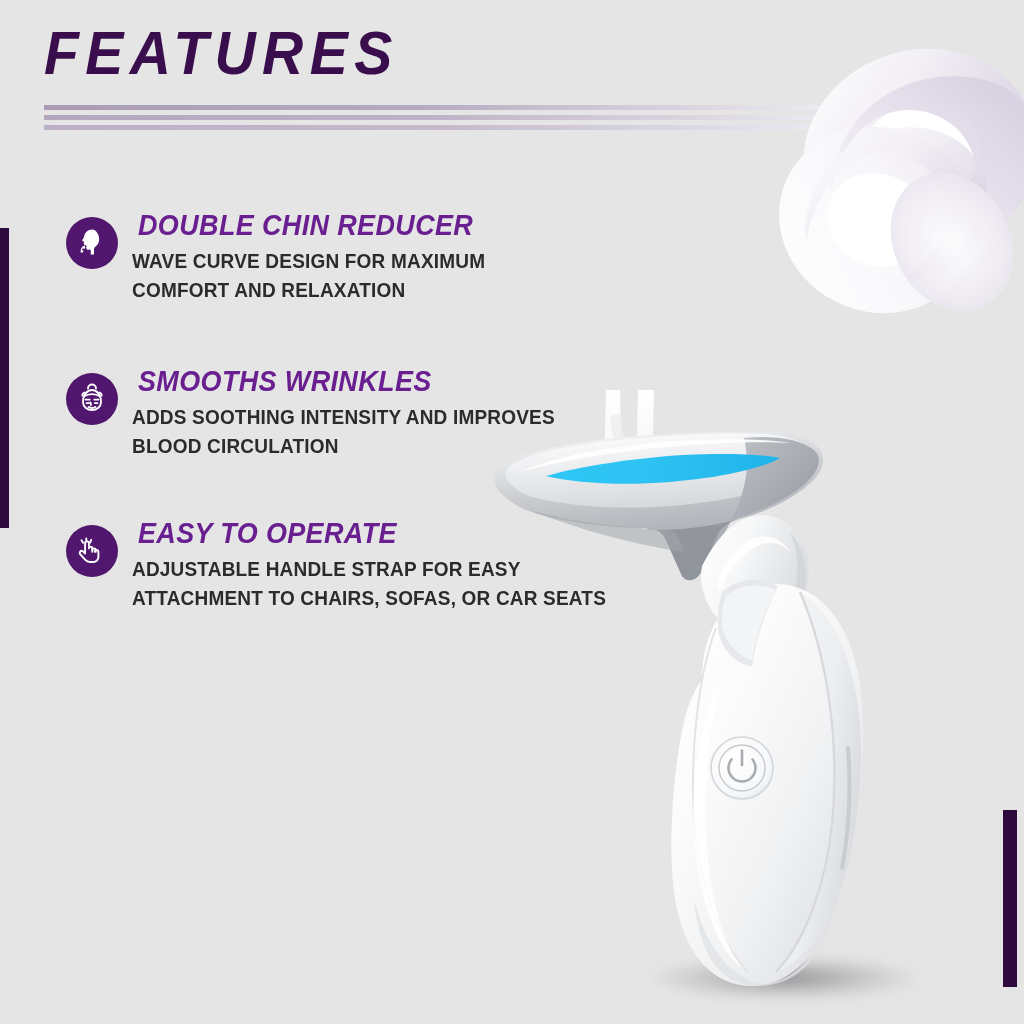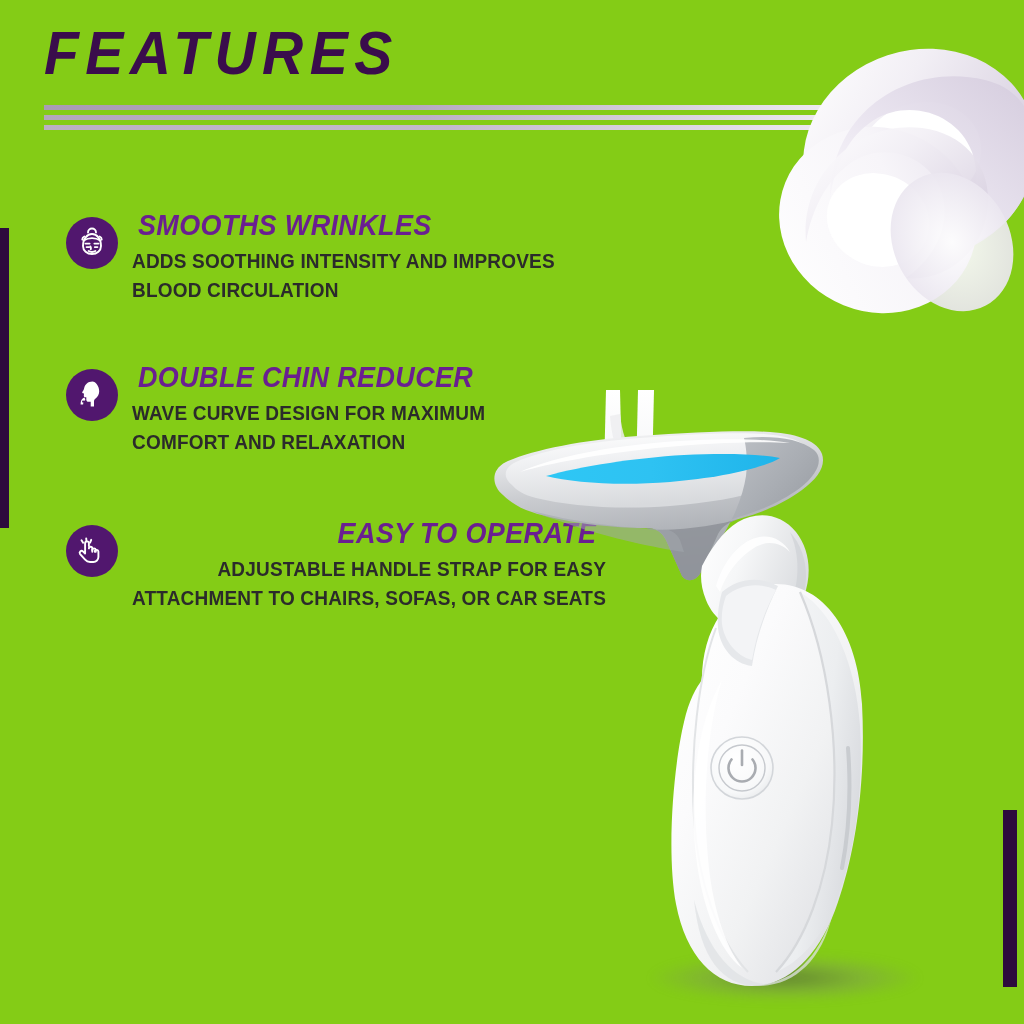--- a/index.html
+++ b/index.html
@@ -5,21 +5,21 @@
 <style>
   html, body {
     margin: 0;
     padding: 0;
     background: #ffffff;
   }
   #page {
     position: relative;
     width: 1024px;
     height: 1024px;
-    background: #84cc16;
+    background: #e5e5e5;
     overflow: hidden;
     font-family: "Liberation Sans", sans-serif;
   }
 
   
   .side-bar-left {
     position: absolute;
     left: 0px;
     top: 228px;
     width: 9px;
@@ -123,21 +123,21 @@
     line-height: 1.45;
     margin: 0;
     transform: scaleX(0.95);
     transform-origin: left center;
   }
   .feature-desc span { display: block; white-space: nowrap; }
 
   
   .feature.f1 { margin-bottom: 36px; }
   .feature.f2 { margin-bottom: 32px; }
-  .feature.f3 { margin-bottom: 30px; text-align: right; }
+  .feature.f3 { margin-bottom: 30px; }
 
   
   .ribbon-art {
     position: absolute;
     left: 770px;
     top: 10px;
     width: 270px;
     height: 330px;
     pointer-events: none;
   }
@@ -210,20 +210,40 @@
         <ellipse cx="108" cy="210" rx="100" ry="92" fill="url(#rg2)" transform="rotate(22 108 210)"></ellipse>
         <ellipse cx="108" cy="210" rx="52" ry="46" fill="#ffffff" transform="rotate(22 108 210)"></ellipse>
         <path d="M60 190 C60 100 140 52 215 70 C265 82 272 130 258 175 C246 214 206 242 168 238 C200 214 214 176 202 142 C188 104 140 88 104 110 C78 126 64 156 60 190 Z" fill="url(#rg3)" opacity="0.95"></path>
         <path d="M36 232 C30 160 92 110 152 118 C200 124 226 164 216 208 C208 246 172 272 136 268 C170 244 182 208 170 178 C156 144 112 132 82 152 C58 168 42 198 36 232 Z" fill="url(#rg1)" opacity="0.9"></path>
         <ellipse cx="182" cy="232" rx="58" ry="72" fill="url(#rgin)" opacity="0.92" transform="rotate(-28 182 232)"></ellipse>
       </g>
     </svg>
   </div>
 
   <div class="features">
+
+    <div class="feature f1">
+      <div class="feature-icon">
+        <svg width="34" height="34" viewBox="0 0 34 34" xmlns="http://www.w3.org/2000/svg">
+          <g fill="#ffffff">
+            <path d="M17.5 3.5c-4.6 0-7.6 2.9-8.3 6.6-.3 1.6-.9 2.5-1.6 3.3-.6.7-.5 1.5.3 1.8l1.1.4-.2 2.2c-.1.9.5 1.5 1.4 1.5h1.1v2.4c0 1.2.9 2.1 2.1 2.1h2.3v4.7h3.3v-5.6c0-.9.5-1.6 1.3-2.2 2.4-1.7 3.9-4.4 3.9-7.5 0-5-3.6-9.7-6.7-9.7z"></path>
+            <path d="M9.5 19.4c-1.6.6-2.8 1.8-3.4 3.4-.4 1.1-.5 2.3-.5 3.6h2.6c0-1 .1-1.9.3-2.5.3-.9 1-1.5 1.9-1.9z"></path>
+            <circle cx="8.1" cy="23.6" r="1.1" fill="#51176e"></circle>
+            <circle cx="9.7" cy="26.6" r="1.1" fill="#51176e"></circle>
+          </g>
+        </svg>
+      </div>
+      <div class="feature-body">
+        <div class="feature-title">DOUBLE CHIN REDUCER</div>
+        <div class="feature-desc">
+          <span>WAVE CURVE DESIGN FOR MAXIMUM</span>
+          <span>COMFORT AND RELAXATION</span>
+        </div>
+      </div>
+    </div>
 
     <div class="feature f2">
       <div class="feature-icon">
         <svg width="36" height="36" viewBox="0 0 36 36" xmlns="http://www.w3.org/2000/svg">
           <g fill="none" stroke="#ffffff" stroke-width="1.9" stroke-linecap="round" stroke-linejoin="round">
             <path d="M14 7.5a4 4 0 1 1 8 0"></path>
             <path d="M9 21c0-7.2 4-12 9-12s9 4.8 9 12c0 4.6-4 8-9 8s-9-3.4-9-8z"></path>
             <path d="M9.6 15.5c2.6-1.6 5.2-2.4 8.4-2.4s5.8.8 8.4 2.4"></path>
             <path d="M11.5 18.6h4.1M20.4 18.6h4.1"></path>
             <path d="M12.6 22.1h2.6M20.8 22.1h2.6"></path>
@@ -235,40 +255,20 @@
       </div>
       <div class="feature-body">
         <div class="feature-title">SMOOTHS WRINKLES</div>
         <div class="feature-desc">
           <span>ADDS SOOTHING INTENSITY AND IMPROVES</span>
           <span>BLOOD CIRCULATION</span>
         </div>
       </div>
     </div>
 
-    <div class="feature f1">
-      <div class="feature-icon">
-        <svg width="34" height="34" viewBox="0 0 34 34" xmlns="http://www.w3.org/2000/svg">
-          <g fill="#ffffff">
-            <path d="M17.5 3.5c-4.6 0-7.6 2.9-8.3 6.6-.3 1.6-.9 2.5-1.6 3.3-.6.7-.5 1.5.3 1.8l1.1.4-.2 2.2c-.1.9.5 1.5 1.4 1.5h1.1v2.4c0 1.2.9 2.1 2.1 2.1h2.3v4.7h3.3v-5.6c0-.9.5-1.6 1.3-2.2 2.4-1.7 3.9-4.4 3.9-7.5 0-5-3.6-9.7-6.7-9.7z"></path>
-            <path d="M9.5 19.4c-1.6.6-2.8 1.8-3.4 3.4-.4 1.1-.5 2.3-.5 3.6h2.6c0-1 .1-1.9.3-2.5.3-.9 1-1.5 1.9-1.9z"></path>
-            <circle cx="8.1" cy="23.6" r="1.1" fill="#51176e"></circle>
-            <circle cx="9.7" cy="26.6" r="1.1" fill="#51176e"></circle>
-          </g>
-        </svg>
-      </div>
-      <div class="feature-body">
-        <div class="feature-title">DOUBLE CHIN REDUCER</div>
-        <div class="feature-desc">
-          <span>WAVE CURVE DESIGN FOR MAXIMUM</span>
-          <span>COMFORT AND RELAXATION</span>
-        </div>
-      </div>
-    </div>
-
     <div class="feature f3">
       <div class="feature-icon">
         <svg width="34" height="34" viewBox="0 0 34 34" xmlns="http://www.w3.org/2000/svg">
           <g fill="none" stroke="#ffffff" stroke-width="1.9" stroke-linecap="round" stroke-linejoin="round">
             <path d="M6.5 6.2l1.6 2.6M11.2 4.4l.3 3M16.2 5.8l-1.1 2.8"></path>
             <path d="M13.9 12.1V9.3a1.9 1.9 0 0 0-3.8 0v10.2l-2.2-2.2a2 2 0 0 0-2.8 2.8l5 5.6c1.2 1.4 2.6 2.3 5 2.3h3.3a5 5 0 0 0 5-5v-5.3a1.8 1.8 0 0 0-3.6 0"></path>
             <path d="M20.8 17.7v-1.9a1.8 1.8 0 0 0-3.5 0v1.9"></path>
             <path d="M17.3 16.2v-1.8a1.7 1.7 0 0 0-3.4 0"></path>
           </g>
         </svg>

